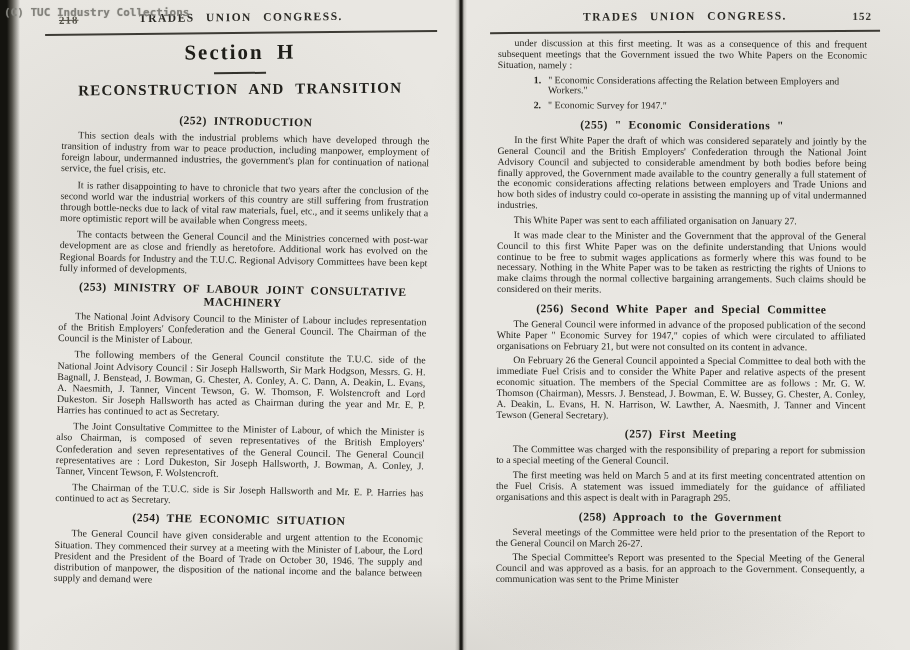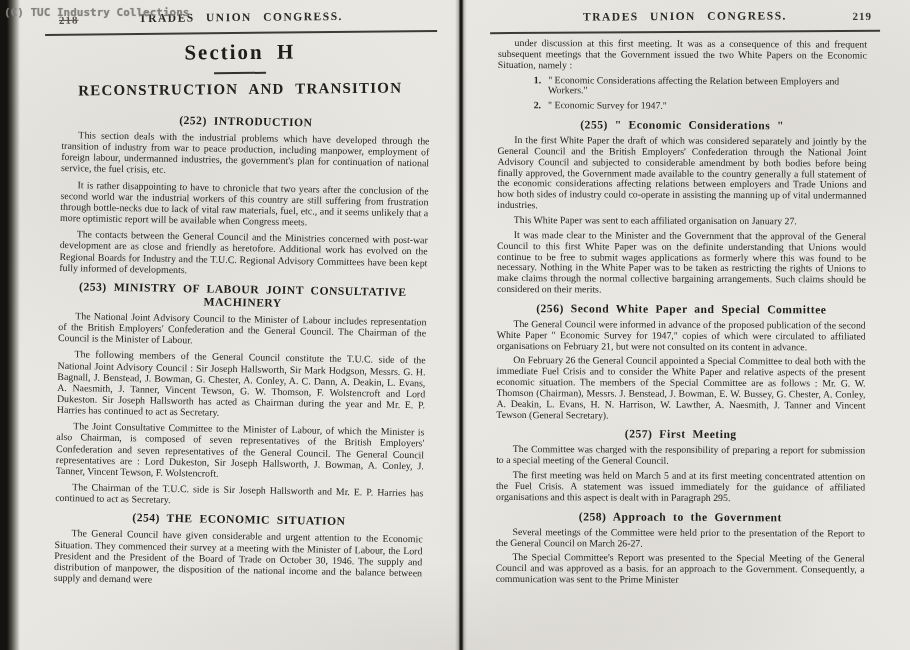--- a/index.html
+++ b/index.html
@@ -130,21 +130,21 @@
       <p>The Chairman of the T.U.C. side is Sir Joseph Hallsworth and Mr. E. P. Harries has continued to act as Secretary.</p>
 
       <h3>(254) THE ECONOMIC SITUATION</h3>
       <p>The General Council have given considerable and urgent attention to the Economic Situation.  They commenced their survey at a meeting with the Minister of Labour, the Lord President and the President of the Board of Trade on October 30, 1946.  The supply and distribution of manpower, the disposition of the national income and the balance between supply and demand were</p>
     </div>
   </section>
 
   <section class="page page-right">
     <header class="running-header rh-right">
       <span class="rh-title">TRADES UNION CONGRESS.</span>
-      <span class="pagenum pagenum-right">219</span>
+      <span class="pagenum pagenum-right">152</span>
     </header>
 
     <div class="body-block body-right">
       <p>under discussion at this first meeting.  It was as a consequence of this and frequent subsequent meetings that the Government issued the two White Papers on the Economic Situation, namely :</p>
 
       <div class="wp-list">
         <div class="wp-item">
           <span class="wp-num">1.</span>
           <span class="wp-text">" Economic Considerations affecting the Relation between Employers and Workers."</span>
         </div>

